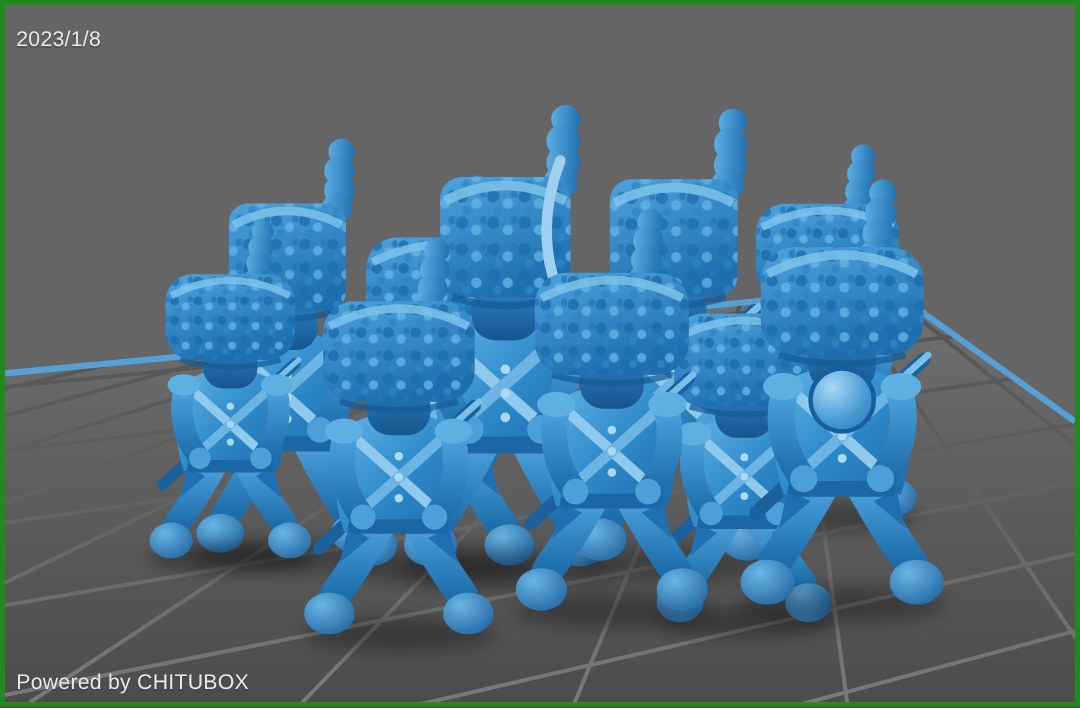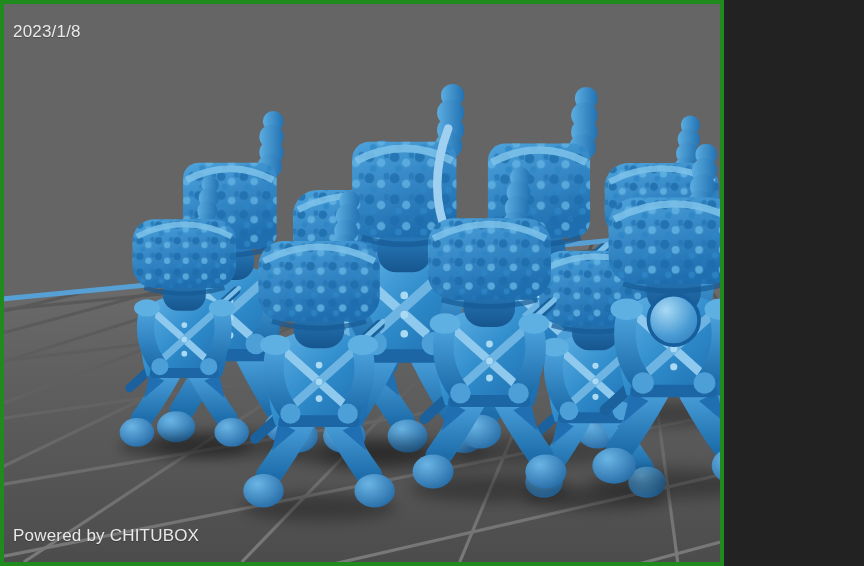--- a/index.html
+++ b/index.html
@@ -1,37 +1,37 @@
 <!DOCTYPE html>
 <html><head>
 <meta charset="utf-8">
 <style>
   html,body{margin:0;padding:0;background:#222;}
   .stage{
     position:relative;
-    width:724px;height:566px;
+    width:864px;height:566px;
     box-sizing:border-box;
     border:4px solid #1f8b1f;
     background:#a16207;
     overflow:hidden;
     font-family:"Liberation Sans", sans-serif;
   }
   .scene-svg{position:absolute;left:0;top:0;display:block;}
   svg symbol{overflow:visible;}
   .overlay-text{
     position:absolute;
     color:#e9e9e9;
     font-size:17px;
     letter-spacing:0.2px;
     text-shadow:0 1px 1px rgba(0,0,0,0.25);
     user-select:none;
     white-space:nowrap;
   }
   .date-overlay{left:9px;top:18px;}
-  .powered-overlay{left:9px;bottom:16px;}
+  .powered-overlay{left:9px;bottom:6px;}
 </style>
 </head>
 <body>
 
 <div class="stage">
 
   <svg class="scene-svg" width="856" height="558" viewBox="0 0 864 566" preserveAspectRatio="none" xmlns="http://www.w3.org/2000/svg" xmlns:xlink="http://www.w3.org/1999/xlink">
     <defs>
       <linearGradient id="gFloor" x1="0" y1="230" x2="0" y2="566" gradientUnits="userSpaceOnUse">
         <stop offset="0" stop-color="#717171"></stop>

